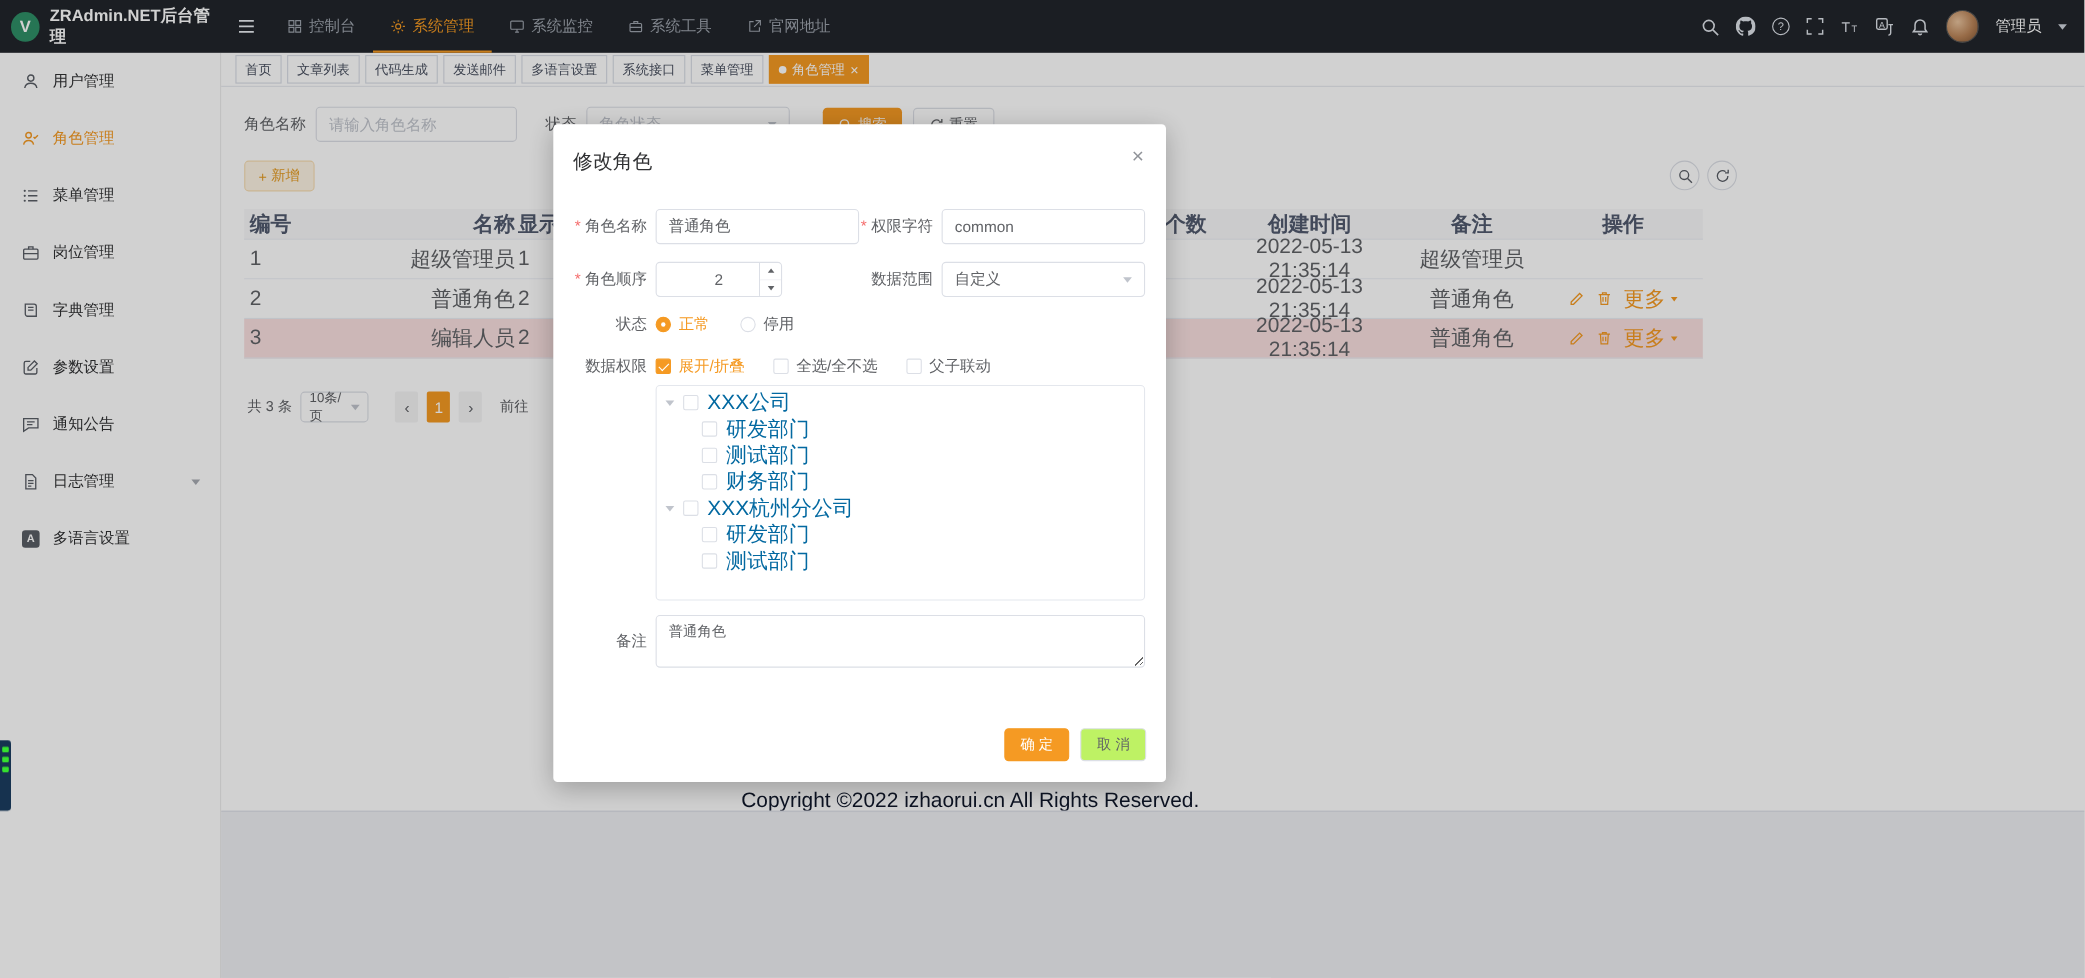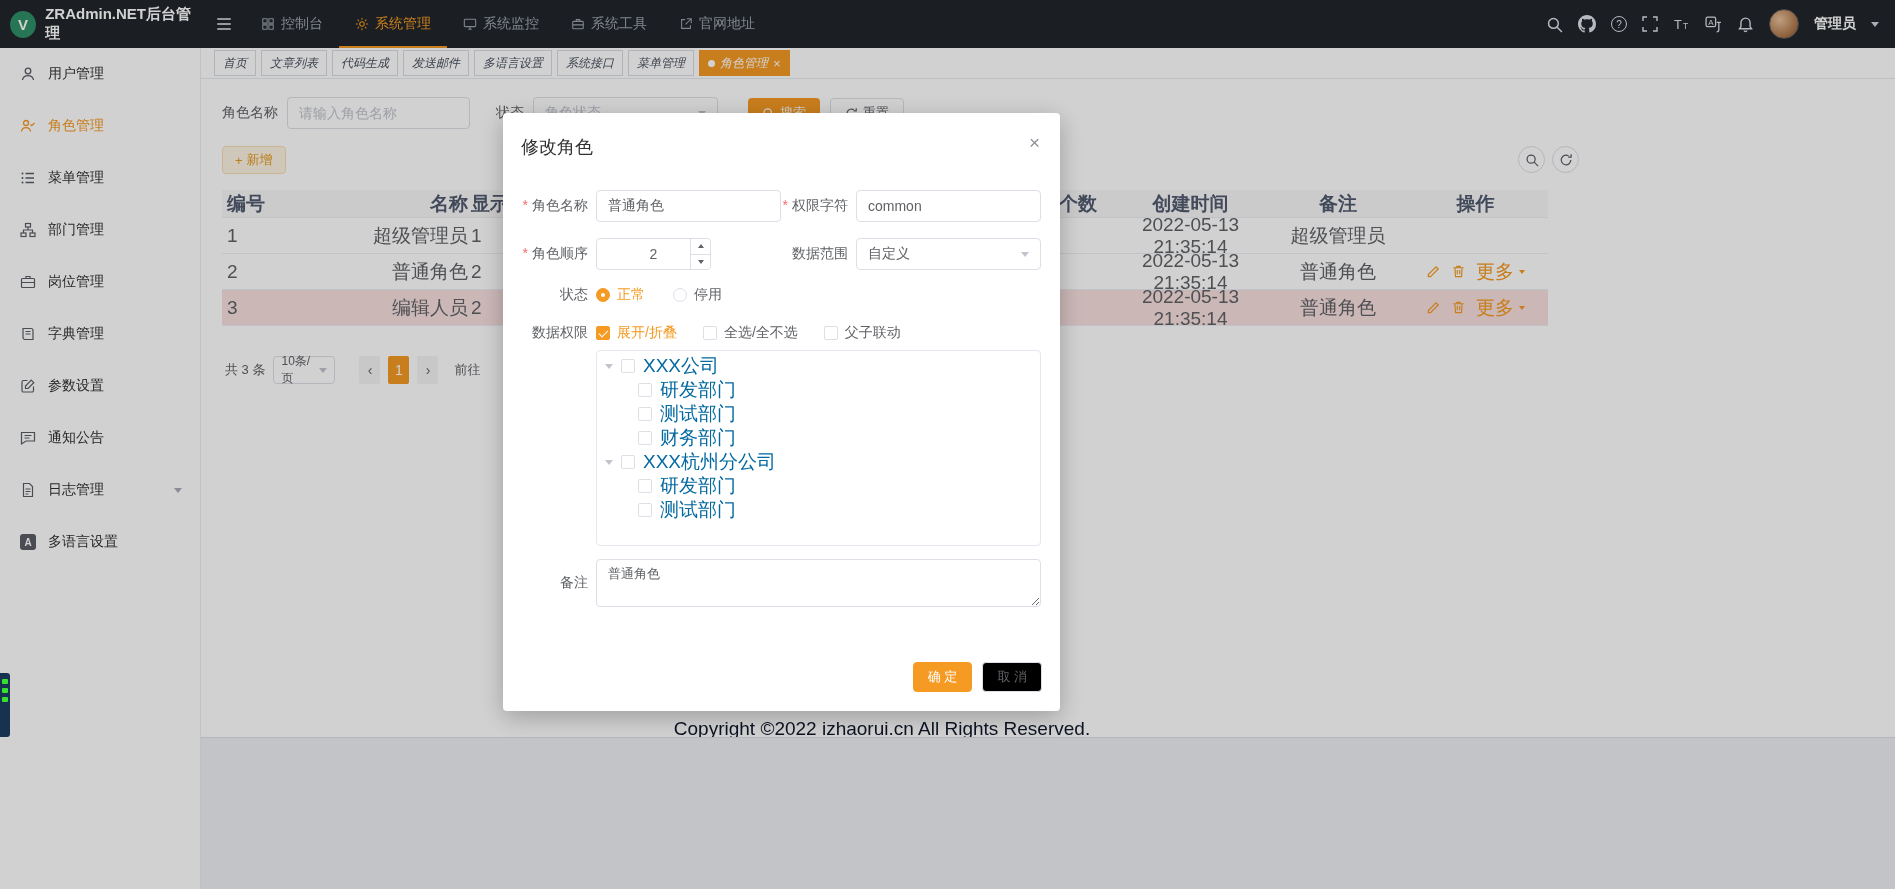--- a/index.html
+++ b/index.html
@@ -19,21 +19,21 @@
   .topnav-item { display:flex; align-items:center; gap:6px; height:48px; padding:0 16px;
     color:#9da3ac; font-size:14px; cursor:pointer; }
   .topnav-item.active { color:#f59a23; box-shadow:inset 0 -2px 0 #f59a23; }
   .top-actions { margin-left:auto; display:flex; align-items:center; gap:15px; padding-right:16px; color:#dfe3ea; }
   .tool-ic { display:flex; cursor:pointer; }
   .help-circle { width:16px; height:16px; border:1.3px solid #dfe3ea; border-radius:50%;
     display:flex; align-items:center; justify-content:center; font-size:10px; }
   .avatar { width:30px; height:30px; border-radius:50%;
     background:radial-gradient(circle at 35% 35%, #e8c39e 0%, #b98357 55%, #7e5433 100%);
     border:1px solid #555; cursor:pointer; }
-  .username { color:#fff; font-size:14px; cursor:pointer;font-weight:bold; }
+  .username { color:#fff; font-size:14px; cursor:pointer; }
   .caret-dn { width:0; height:0; border-left:4px solid transparent; border-right:4px solid transparent;
     border-top:5px solid #cfd4dc; }
 
   
   .sidebar { position:absolute; top:48px; left:0; width:201px; bottom:0; background:#fff;
     border-right:1px solid #ececec; z-index:5; }
   .side-item { height:52px; display:flex; align-items:center; gap:12px; padding-left:20px;
     font-size:14px; color:#303133; cursor:pointer; position:relative; }
   .side-item .ic { color:#5a5e66; display:flex; }
   .side-item.active { color:#f59a23; }
@@ -42,21 +42,21 @@
     border-right:4px solid transparent; border-top:5px solid #a8abb2; }
   .i18n-badge { width:16px; height:16px; border-radius:3px; background:#5a5e66; color:#fff;
     display:flex; align-items:center; justify-content:center; font-size:10px; font-weight:bold; }
   .side-item.i18n .i18n-badge { background:#5a5e66; }
 
   
   .main { position:absolute; top:48px; left:201px; right:0; bottom:0; background:#fff; }
   .tags-bar { height:31px; display:flex; align-items:center; padding-left:13px; gap:5px;
     border-bottom:1px solid #e6e9ef; background:#fff; }
   .tag { height:26px; display:inline-flex; align-items:center; gap:5px; padding:0 8px;
-    border:1px solid #d8dce5; background:#fff; color:#495060; font-size:12px; cursor:pointer;font-style:italic; }
+    border:1px solid #d8dce5; background:#fff; color:#495060; font-size:12px; cursor:pointer; }
   .tag.active { background:#f59a23; border-color:#f59a23; color:#fff; }
   .tag-dot { width:7px; height:7px; border-radius:50%; background:#fff; }
   .tag-close { font-size:13px; line-height:1; cursor:pointer; }
 
   .content { position:relative; padding:18px 0 0 21px; }
   .filter-row { display:flex; align-items:center; font-size:14px; color:#606266; }
   .f-label { margin-right:9px; }
   .status-label { margin:0 9px 0 26px; }
   .text-input { width:183px; height:32px; border:1px solid #dcdfe6; border-radius:4px;
     padding:0 11px; font-size:14px; color:#606266; background:#fff; outline:none; }
@@ -159,21 +159,21 @@
   .tnode { height:24px; display:flex; align-items:center; padding-left:8px; cursor:pointer; }
   .tnode.child { padding-left:41px; }
   .tree-caret { width:0; height:0; border-left:4px solid transparent; border-right:4px solid transparent;
     border-top:5px solid #c0c4cc; margin-right:8px; cursor:pointer; }
   .tnode .check-box { margin-right:8px; }
   .tlabel { font-size:19px; color:#0369a1; }
   .remark-area { width:445px; height:48px; border:1px solid #dcdfe6; border-radius:4px; padding:5px 11px;
     font-size:13px; color:#606266; resize:vertical; font-family:inherit; outline:none; }
   .dlg-footer { position:absolute; right:18px; bottom:19px; display:flex; gap:10px; }
   .btn { height:30px; padding:0 14px; border-radius:4px; font-size:13px; border:1px solid #dcdfe6;
-    background:#000000; color:#606266; cursor:pointer; font-family:inherit; }
+    background:#bef264; color:#606266; cursor:pointer; font-family:inherit; }
   .btn.primary { background:#f59a23; border-color:#f59a23; color:#fff; }
 
   
   .corner-widget { position:absolute; left:0; top:673px; width:10px; height:64px; background:#16324f;
     z-index:60; display:flex; flex-direction:column; gap:4px; padding:6px 2px; border-radius:0 3px 3px 0; }
   .corner-widget i { display:block; height:5px; background:#35e02f; border-radius:1px; }
 </style>
 </head>
 <body>
 
@@ -301,31 +301,20 @@
   <div class="side-item">
     <span class="ic">
       <svg width="16" height="16" viewBox="0 0 16 16">
           <circle cx="2.5" cy="3.5" r="1" fill="currentColor"></circle>
           <circle cx="2.5" cy="8" r="1" fill="currentColor"></circle>
           <circle cx="2.5" cy="12.5" r="1" fill="currentColor"></circle>
           <path d="M5.5 3.5H14M5.5 8H14M5.5 12.5H14" stroke="currentColor" stroke-width="1.3"></path>
         </svg>
     </span>
     <span>菜单管理</span>
-  </div>
-  <div class="side-item">
-    <span class="ic">
-      <svg width="16" height="16" viewBox="0 0 16 16">
-          <rect x="5.5" y="1.5" width="5" height="3.5" fill="none" stroke="currentColor" stroke-width="1.2"></rect>
-          <rect x="1" y="11" width="5" height="3.5" fill="none" stroke="currentColor" stroke-width="1.2"></rect>
-          <rect x="10" y="11" width="5" height="3.5" fill="none" stroke="currentColor" stroke-width="1.2"></rect>
-          <path d="M8 5v3M3.5 11V8h9v3" fill="none" stroke="currentColor" stroke-width="1.2"></path>
-        </svg>
-    </span>
-    <span>部门管理</span>
   </div>
   <div class="side-item">
     <span class="ic">
       <svg width="16" height="16" viewBox="0 0 16 16">
           <rect x="1.5" y="4.5" width="13" height="9" rx="1" fill="none" stroke="currentColor" stroke-width="1.2"></rect>
           <path d="M6 4.5V2.5h4v2M1.5 8.5h13" fill="none" stroke="currentColor" stroke-width="1.2"></path>
         </svg>
     </span>
     <span>岗位管理</span>
   </div>

